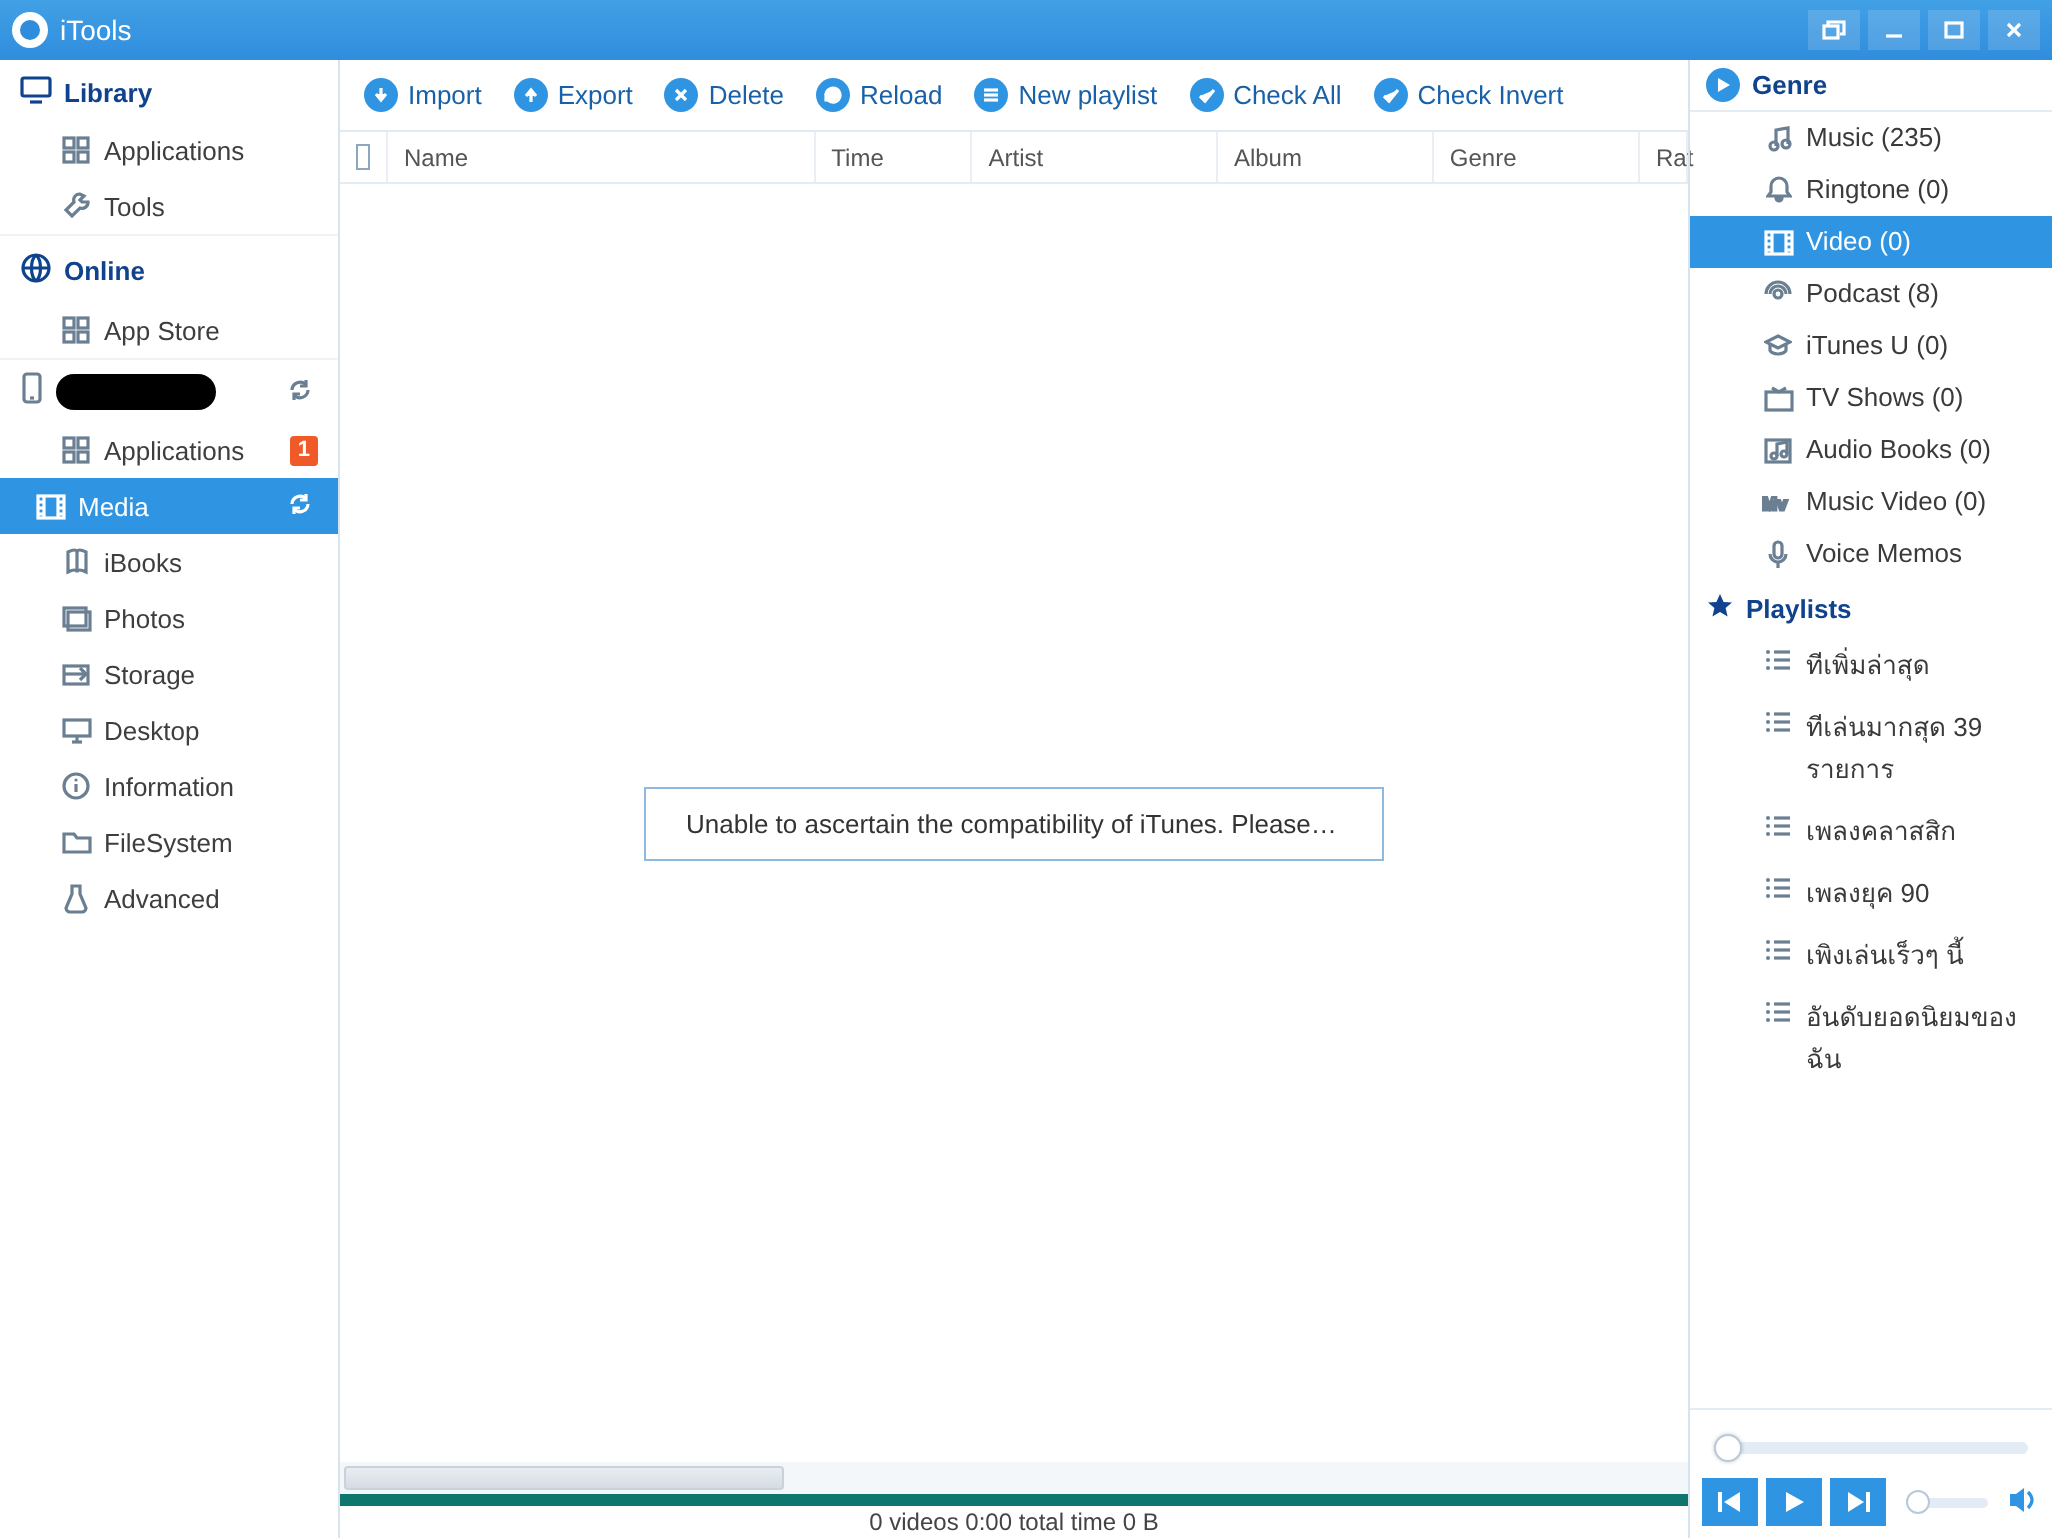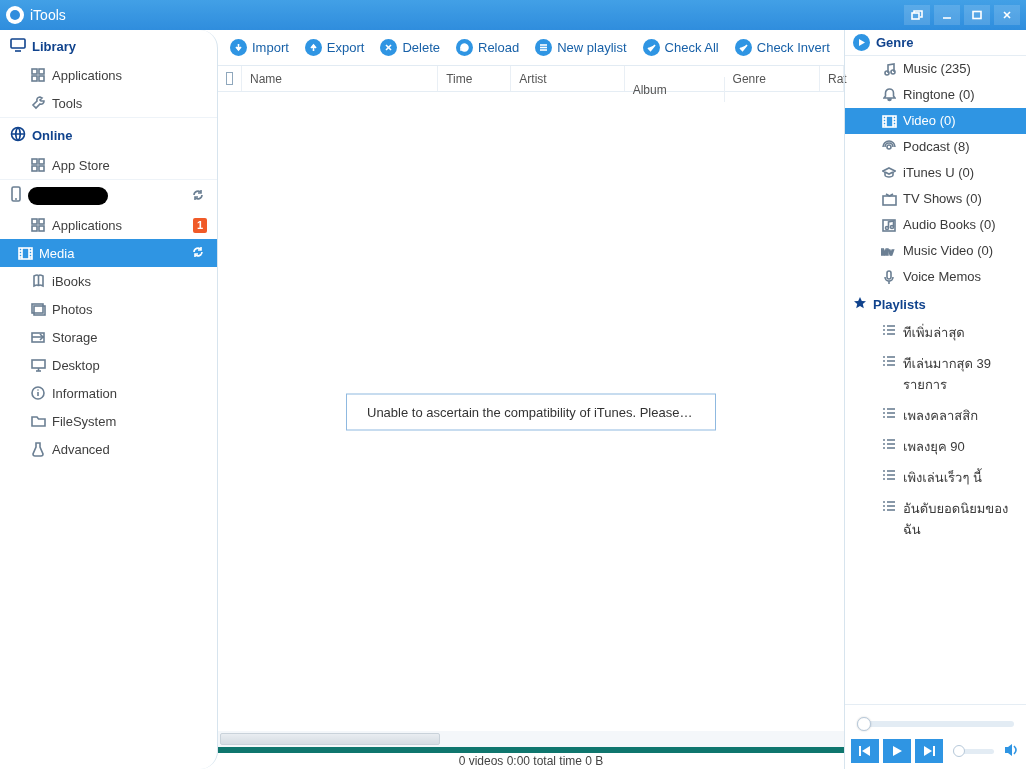--- a/index.html
+++ b/index.html
@@ -8,21 +8,21 @@
   
   .titlebar { height: 30px; background: linear-gradient(#42a0e6, #2f8ddd); color: #fff; display:flex; align-items:center; padding:0 6px; font-size:14px; }
   .titlebar .logo { width:18px; height:18px; border-radius:50%; background:#fff; margin-right:6px; position:relative; }
   .titlebar .logo:after{content:""; position:absolute; left:4px; top:4px; width:10px;height:10px;border-radius:50%;background:#2f8ddd;}
   .titlebar .winbtns { margin-left:auto; display:flex; gap:4px;}
   .titlebar .winbtn { width:26px; height:20px; background:rgba(255,255,255,.15); display:flex; align-items:center; justify-content:center; font-size:12px; cursor:pointer;}
   .titlebar .winbtn svg{stroke:#fff;fill:none;}
 
   
   .app { display:flex; height: calc(769px - 30px); width:100%; }
-  .sidebar-l { width:218px; border-right:1px solid #d7e4ee; display:flex; flex-direction:column; font-size:13px; color:#3e3e3e;border-radius:18px;}
+  .sidebar-l { width:170px; border-right:1px solid #d7e4ee; display:flex; flex-direction:column; font-size:13px; color:#3e3e3e;}
   .main     { flex:1; display:flex; flex-direction:column; min-width:0;}
   .sidebar-r { width:182px; border-left:1px solid #d7e4ee; display:flex; flex-direction:column; font-size:13px; color:#3a3a3a;}
 
   
   .sb-section-head { font-weight:bold; color:#10438d; padding:8px 10px 6px 10px; display:flex; align-items:center; gap:6px; border-top:1px solid #eef3f8;}
   .sb-section-head:first-child{border-top:none;}
   .sb-item { padding:6px 10px 6px 30px; display:flex; align-items:center; gap:6px; cursor:pointer; position:relative;}
   .sb-item.sel{background:#2f95e3; color:#fff;padding-left:17px;}
   .sb-item .ic { width:16px; height:16px; display:inline-flex; align-items:center; justify-content:center; flex:none;}
   .sb-device-row{ padding:6px 10px 6px 10px; display:flex; align-items:center; gap:6px; border-top:1px solid #eef3f8;}
@@ -31,21 +31,21 @@
   .sb-item.sel .sync-ic, .sb-device-row .sync-ic{ display:inline-flex;}
   .sb-item.sel .sync-ic svg{stroke:#fff;}
   .badge{ margin-left:auto; background:#f05a28; color:#fff; font-size:11px; font-weight:bold; padding:0 4px; border-radius:2px; line-height:15px; height:15px;}
 
   
   .toolbar{ height:36px; flex:none; display:flex; align-items:center; gap:16px; padding:0 12px; color:#1861a8; font-size:13px; border-bottom:1px solid #e2ebf3;}
   .tb-btn{ display:flex; align-items:center; gap:5px; cursor:pointer;}
   .tb-icon{ width:17px;height:17px; border-radius:50%; background:#2f95e3; display:flex;align-items:center;justify-content:center; color:#fff;}
   .tb-icon svg{stroke:#fff; fill:#fff;}
   
-  .thead{ height:26px; flex:none; display:flex; align-items:flex-start; border-bottom:1px solid #e5edf4; font-size:12px; color:#555;}
+  .thead{ height:26px; flex:none; display:flex; align-items:flex-end; border-bottom:1px solid #e5edf4; font-size:12px; color:#555;}
   .thead .th{ padding:0 8px; border-right:1px solid #e9eff5; height:100%; display:flex; align-items:center; gap:6px;}
   .checkbox{ width:13px;height:13px; border:1px solid #8fa7bc; background:#fff; display:inline-block;}
   .content{ flex:1; position:relative; overflow:hidden;}
   .msgbox{ position:absolute; left:50%; top:50%; transform:translate(-50%,-50%); border:1px solid #8fb9e0; padding:10px 20px; color:#333; font-size:13px; max-width:370px; text-align:center; white-space:nowrap; overflow:hidden; text-overflow:ellipsis;}
   .hscroll{ height:16px; flex:none; background:#f4f7fa; position:relative; }
   .hscroll-thumb{position:absolute; left:2px; top:2px; height:12px; width:220px; background:linear-gradient(#e9edf1,#d5dce3); border:1px solid #c9d2da; border-radius:2px;}
   .statusbar{ height:22px; flex:none; display:flex; align-items:center; justify-content:center; font-size:12px; color:#444; border-top:6px solid #0f766e;}
 
   
   .rhead{ height:26px; display:flex; align-items:center; gap:6px; padding:0 8px; font-weight:bold; color:#10438d; border-bottom:1px solid #e5edf4;}

